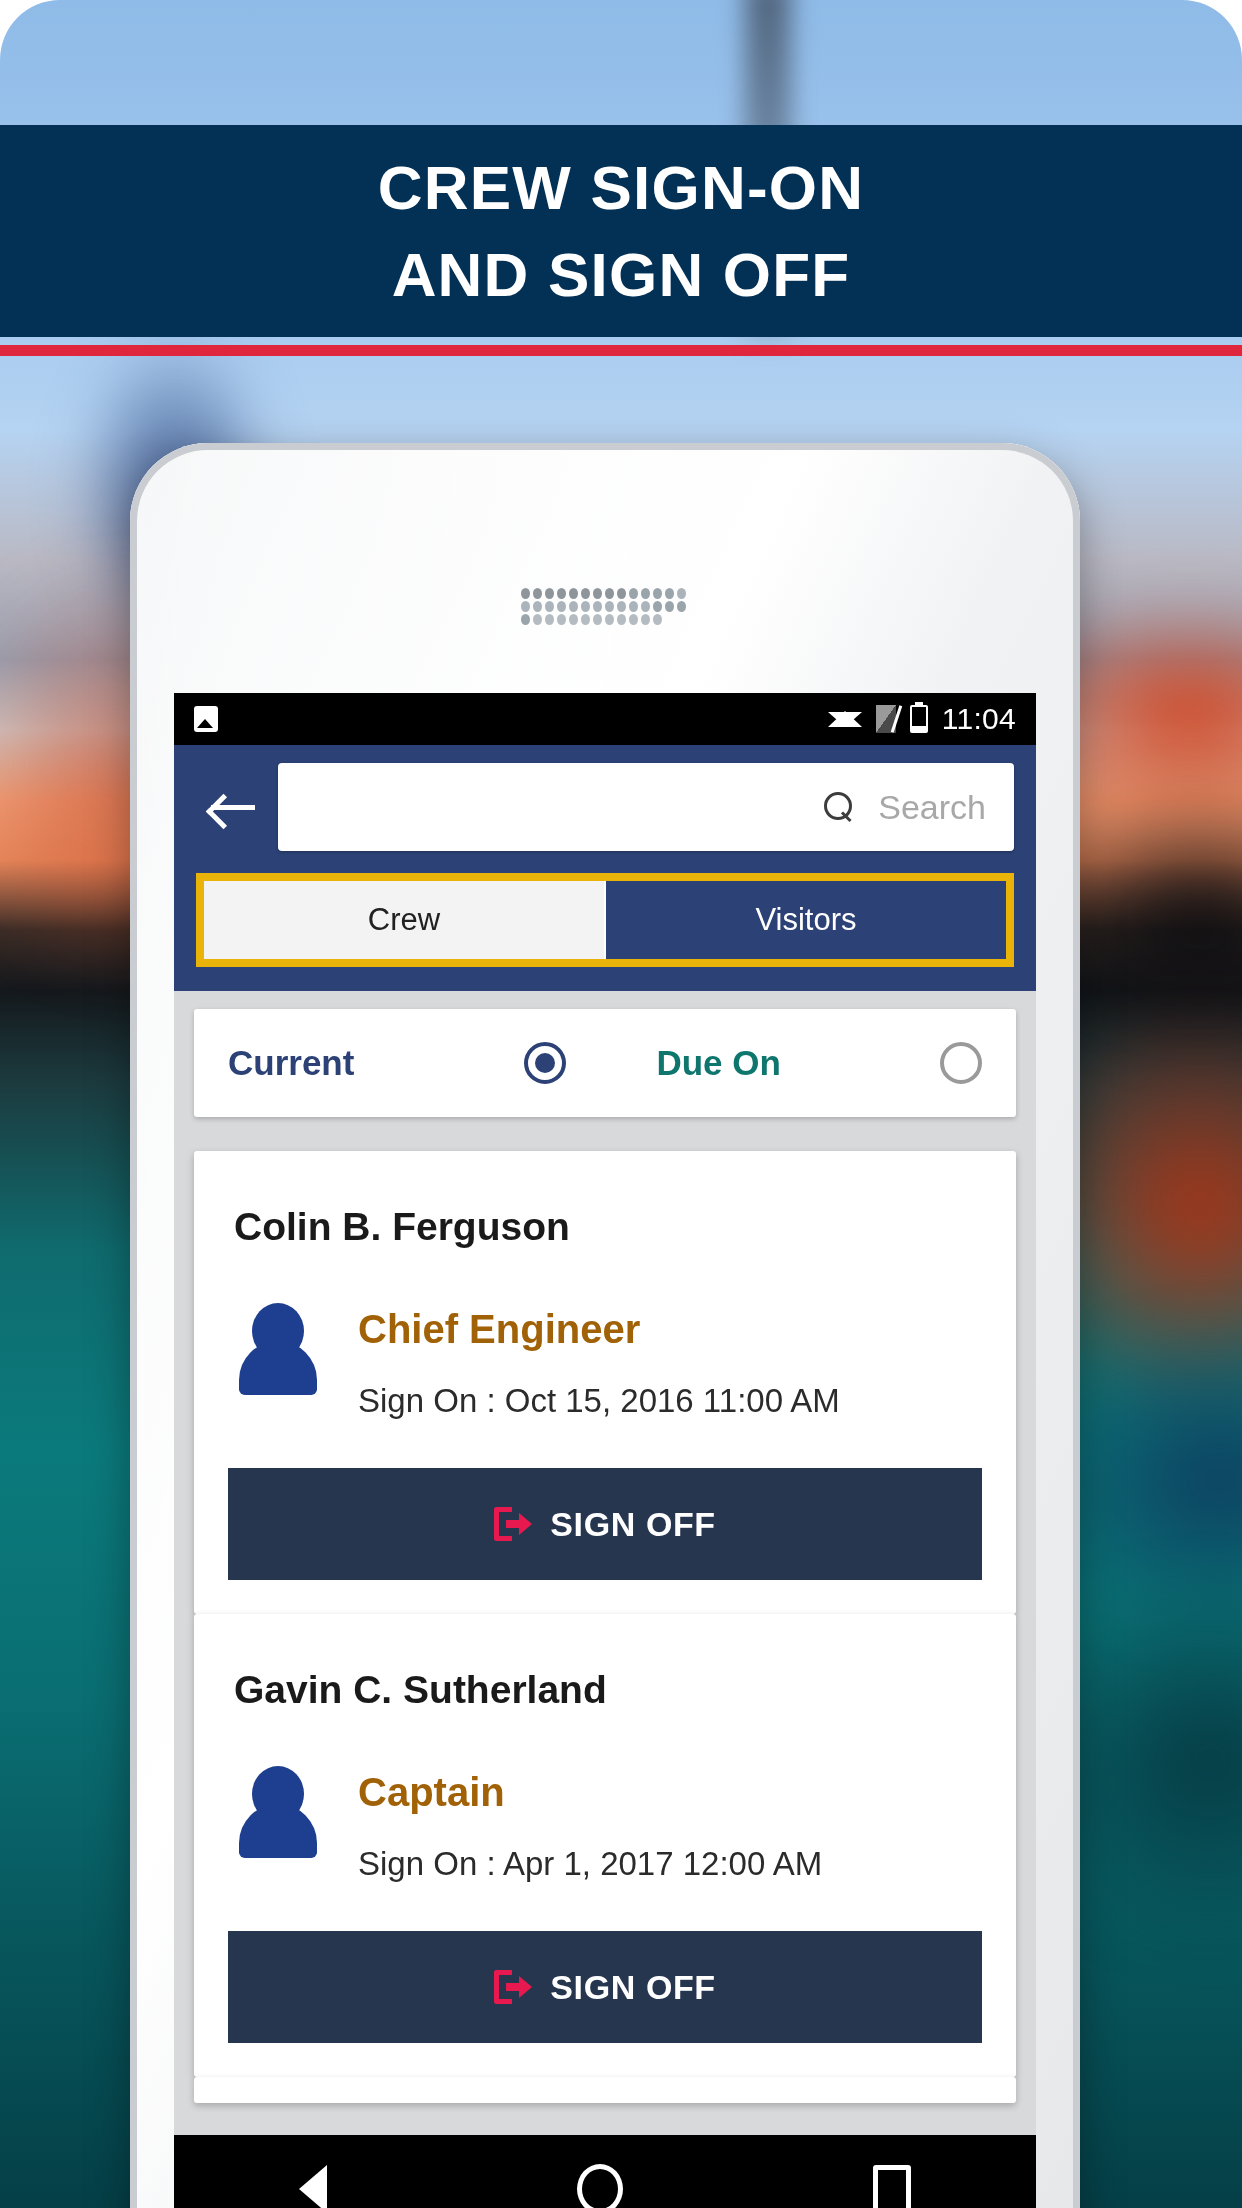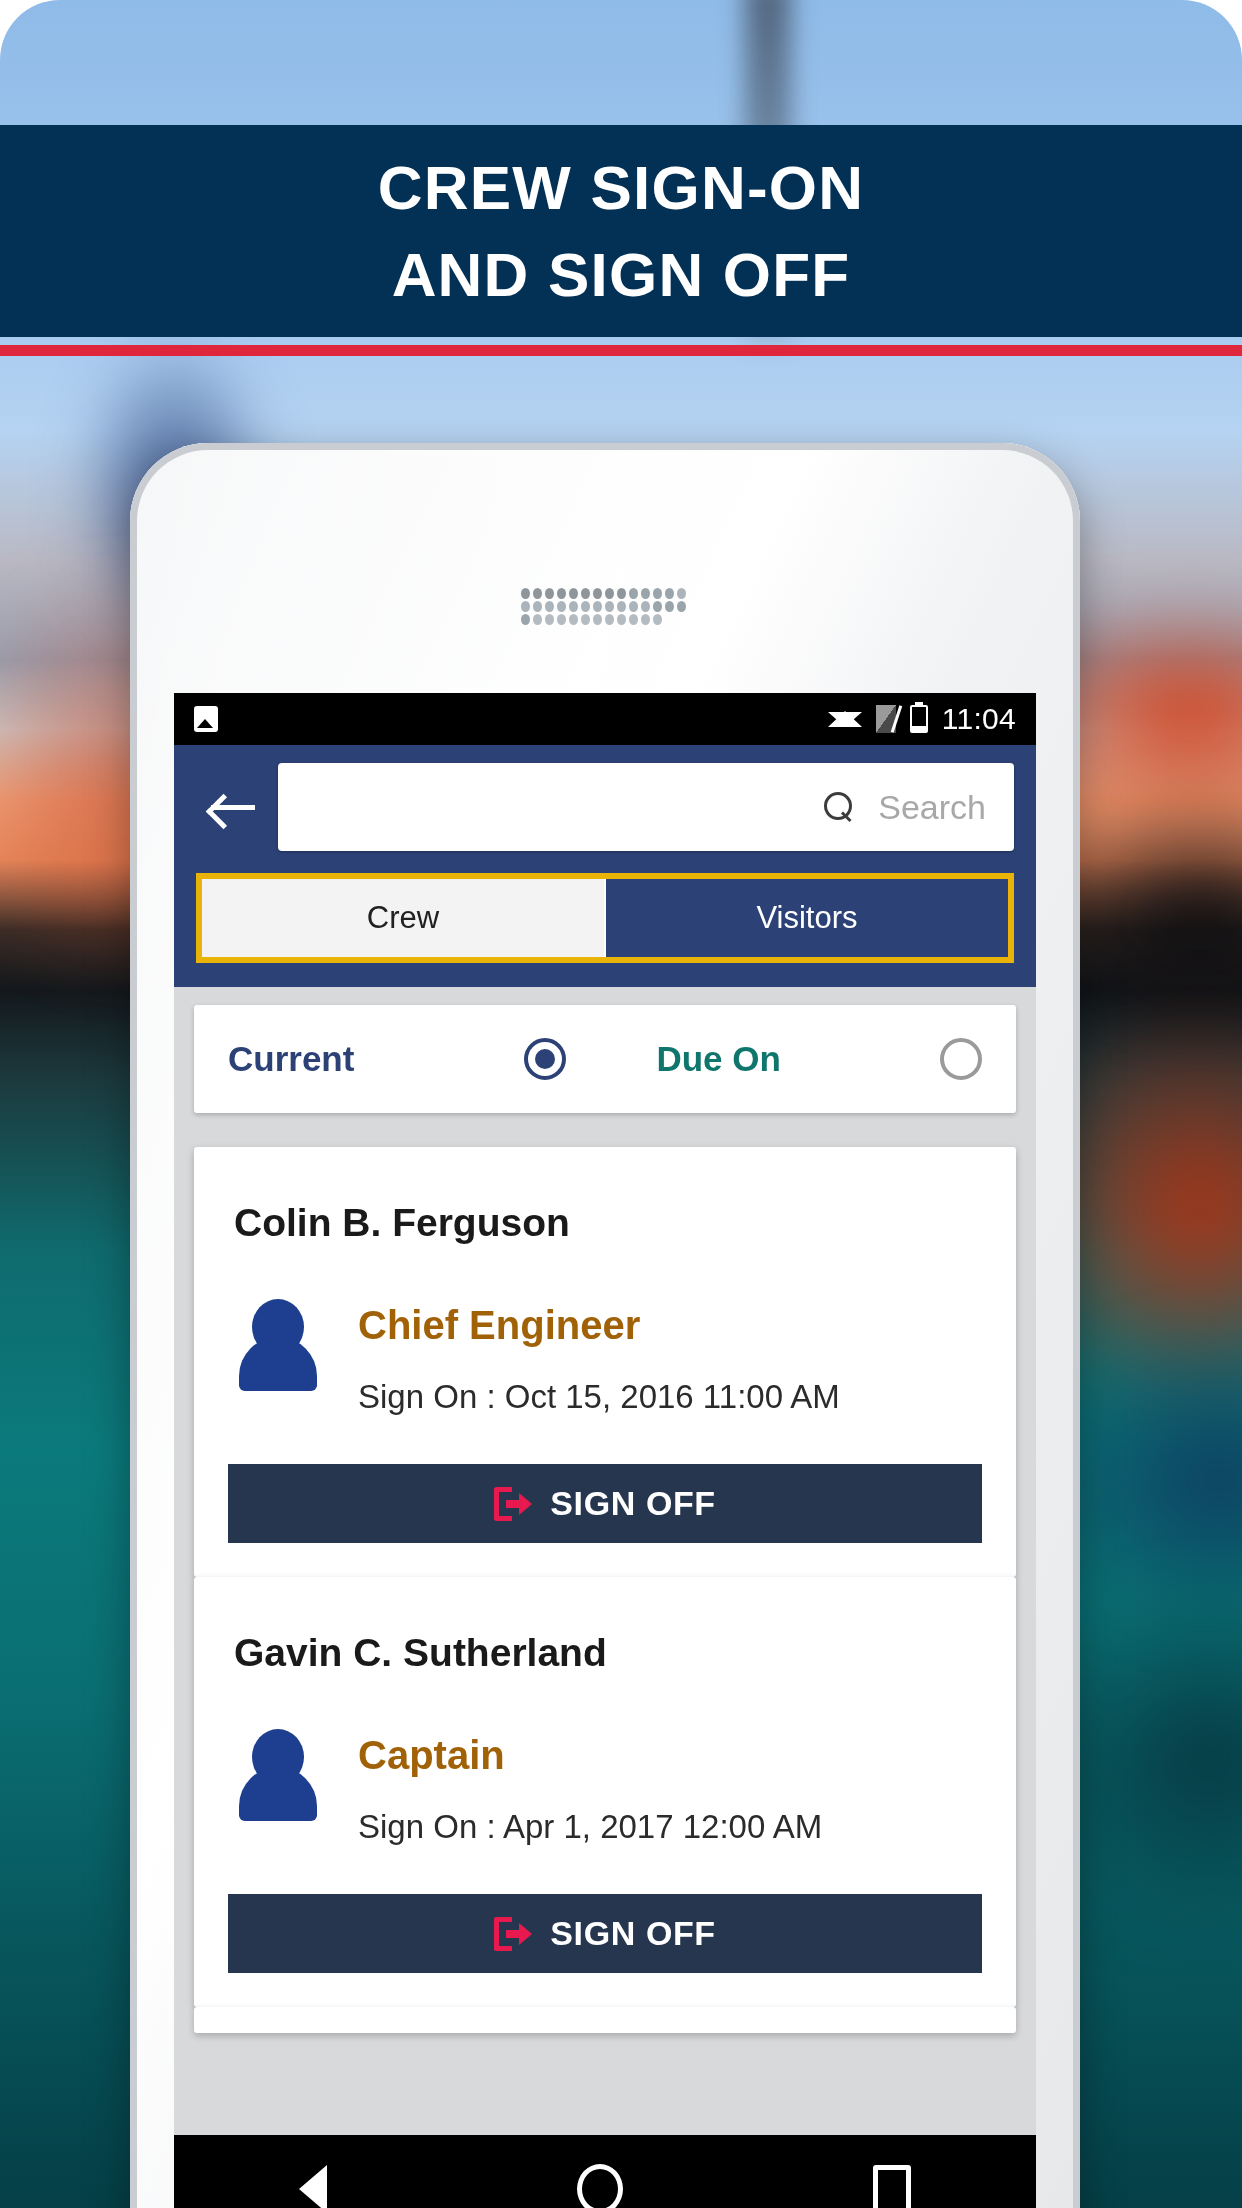--- a/index.html
+++ b/index.html
@@ -267,21 +267,21 @@
   .search-icon:after {
     content:""; position:absolute; left:18px; top:19px;
     width:12px; height:3px; background:#3c3c3c;
     transform:rotate(45deg); transform-origin:left center;
   }
   .search-ph { color:#a8a8a8; font-size:34px; }
 
   
   .tabs {
     display:flex; margin:22px 0 0 0;
-    border:6px solid #eab308;
+    border:8px solid #eab308;
   }
   .tab {
     flex:1; height:78px;
     display:flex; align-items:center; justify-content:center;
     font-size:31px;
   }
   .tab.active { background:#f3f3f3; color:#212121; }
   .tab.inactive { background:#2c4276; color:#ffffff; border-left:2px solid #ffffff; }
   .appbar-pad { height:24px; }
 
@@ -335,21 +335,21 @@
     position:absolute; left:50%; bottom:0; transform:translateX(-50%);
     width:78px; height:54px;
     background:#1e3f8f;
     border-radius:40px 40px 6px 6px;
   }
   .crew-meta { padding-top:4px; }
   .crew-role { font-size:40px; font-weight:bold; color:#a16207; margin-bottom:30px; }
   .crew-sign { font-size:33px; color:#2b2b2b; }
   .signoff-btn {
     background:#27364f;
-    height:79px;
+    height:112px;
     display:flex; align-items:center; justify-content:center; gap:18px;
     color:#ffffff; font-size:34px; font-weight:bold;
     letter-spacing:.6px;
   }
   .exit-icon { width:38px; height:34px; position:relative; flex:0 0 auto; }
   .exit-icon .box {
     position:absolute; left:0; top:0; width:18px; height:34px;
     border:5px solid #e8194e; border-right:none; border-radius:3px 0 0 3px;
   }
   .exit-icon .shaft {

